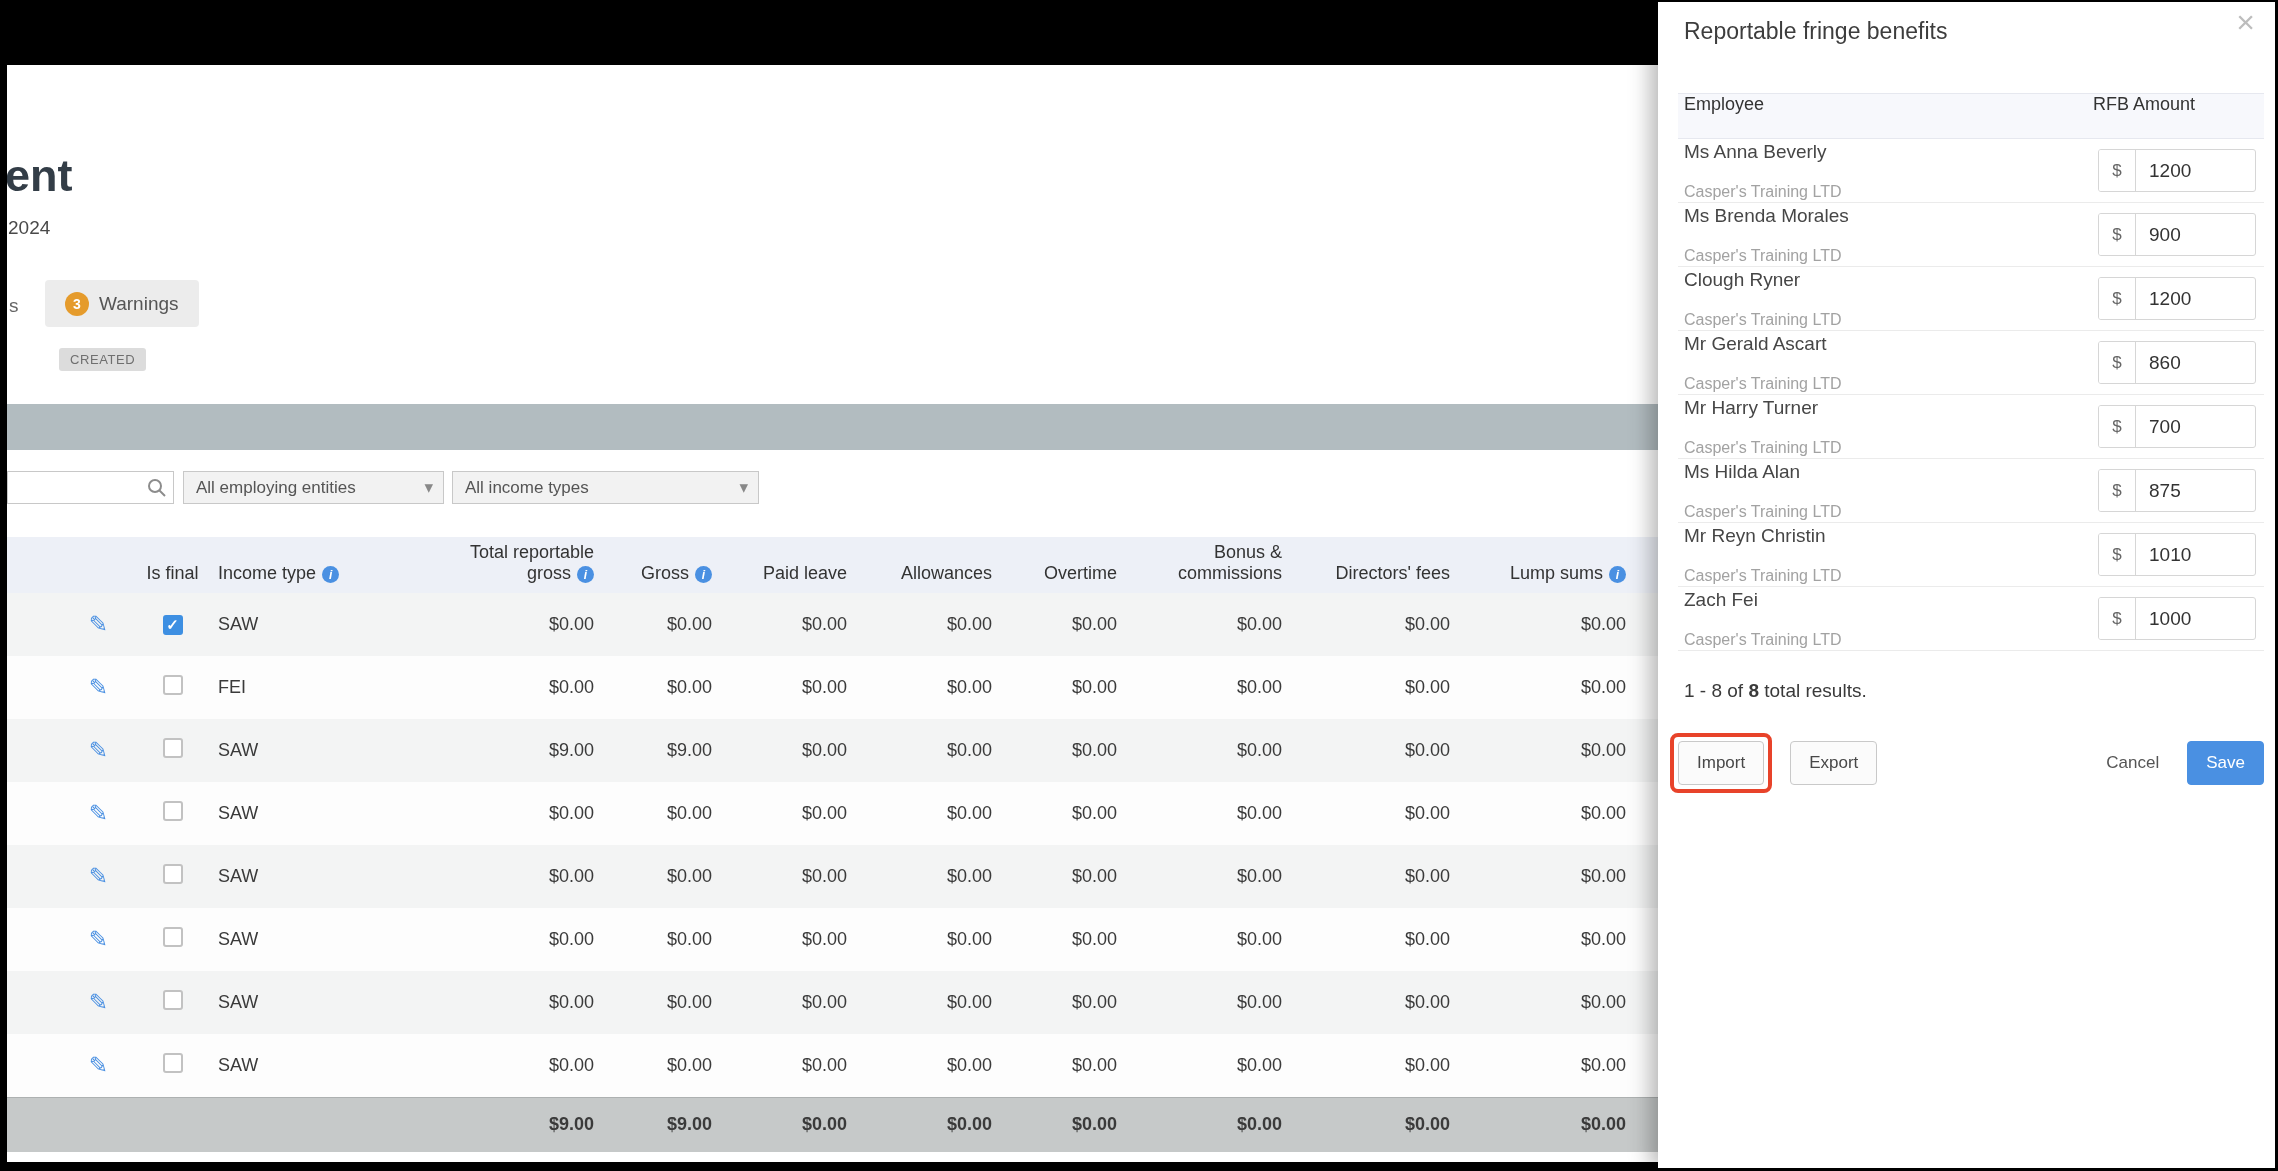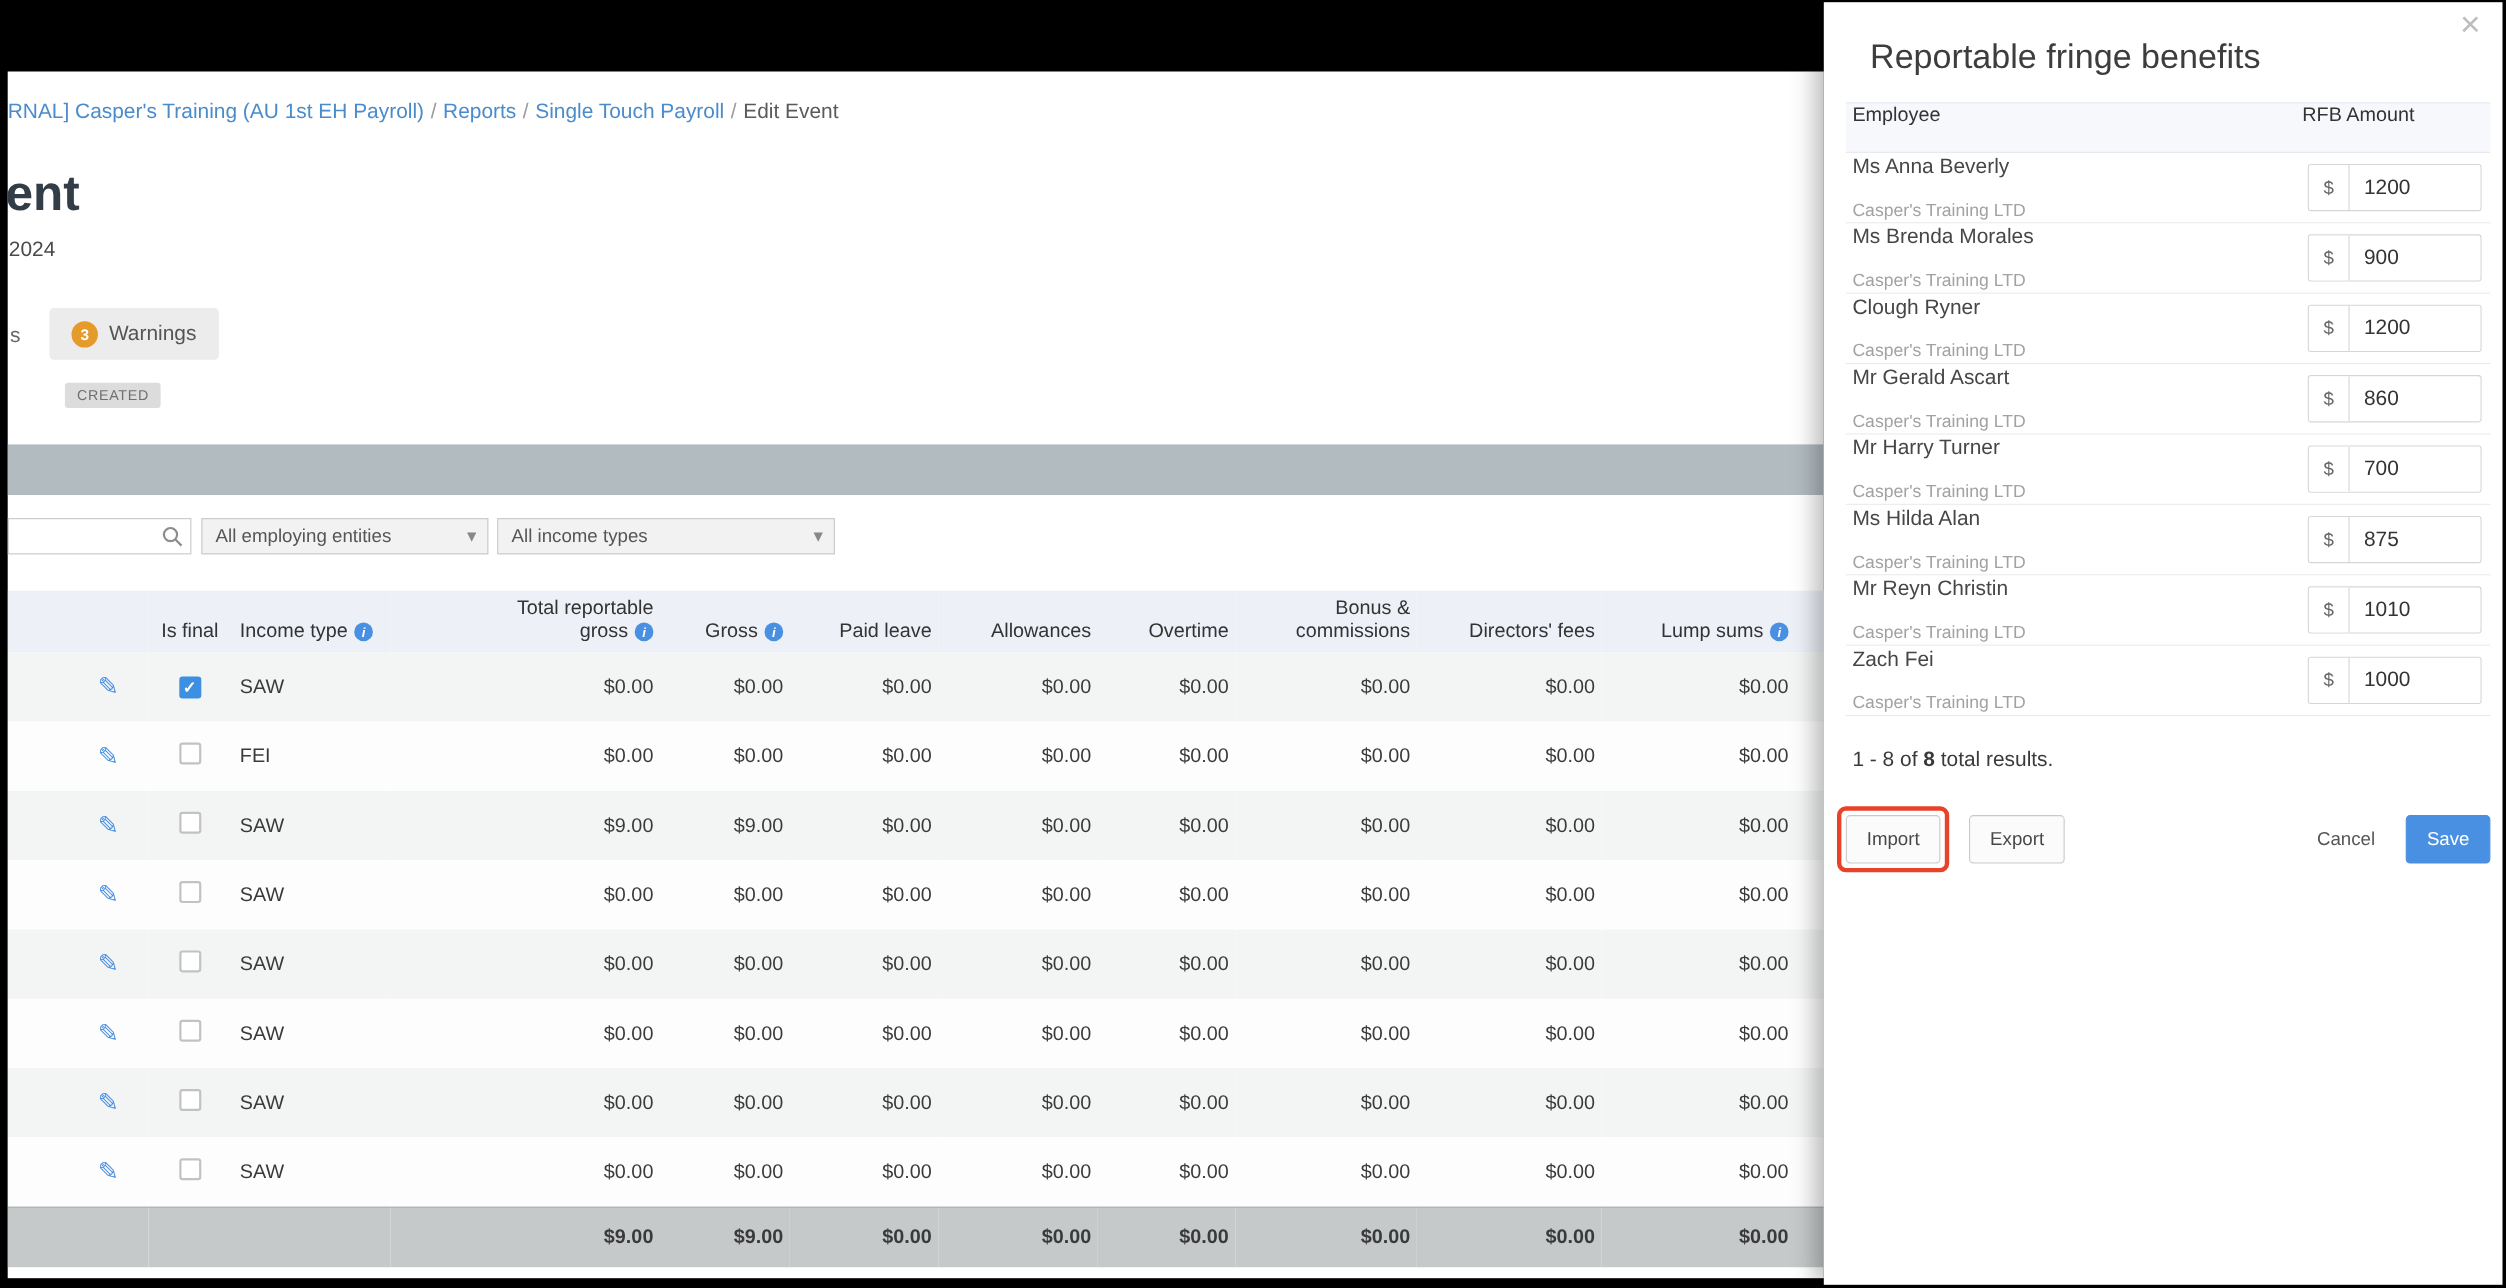--- a/index.html
+++ b/index.html
@@ -50,21 +50,21 @@
   .cb{width:20px;height:20px;border:2px solid #c2c2c2;border-radius:3px;display:inline-flex;
     align-items:center;justify-content:center;background:#fff;cursor:pointer;}
   .cb.checked{background:#3d8fe2;border-color:#3d8fe2;}
   .cb.checked::after{content:"✓";color:#fff;font-size:15px;font-weight:bold;}
   .info{display:inline-flex;width:17px;height:17px;border-radius:50%;background:#4a90e2;color:#fff;
     font-size:12px;font-style:italic;font-weight:bold;align-items:center;justify-content:center;
     margin-left:6px;vertical-align:text-bottom;cursor:pointer;}
   
   .modal{position:absolute;left:1658px;top:2px;width:617px;height:1166px;background:#fff;
     box-shadow:-8px 0 20px rgba(0,0,0,.28);}
-  .modal-title{position:absolute;left:26px;top:16px;font-size:31px;color:#3d3d3d;margin:16px;font-weight:500;}
+  .modal-title{position:absolute;left:26px;top:16px;font-size:23px;color:#3d3d3d;margin:0;font-weight:500;}
   .modal-close{position:absolute;right:20px;top:4px;font-size:32px;color:#bdbdbd;cursor:pointer;line-height:1;}
   .m-table{position:absolute;left:20px;top:91px;width:586px;}
   .m-head{display:flex;height:46px;background:#f7f8fc;border-top:1px solid #e6e8ef;
     border-bottom:1px solid #e6e8ef;font-size:18px;color:#333;font-weight:500;}
   .m-col-emp{width:415px;padding-left:6px;}
   .m-row{display:flex;height:64px;border-bottom:1px solid #ebebeb;align-items:center;}
   .m-emp{width:415px;padding-left:6px;}
   .m-name{font-size:19px;color:#464646;}
   .m-co{font-size:16px;color:#a2a2a2;margin-top:20px;}
   .ig{display:flex;width:158px;height:43px;border:1px solid #d6d6d6;border-radius:3px;margin-left:5px;
@@ -84,21 +84,20 @@
   .spacer{flex:1;}
   .export-gap{margin-left:12px;}
 </style>
 </head>
 <body>
 
 <div class="stage">
 
   <div class="app">
 
-    <div class="breadcrumb" id="breadcrumb"><span class="bc-item">RNAL] Casper's Training (AU 1st EH Payroll)</span><span class="bc-sep">/</span><span class="bc-item">Reports</span><span class="bc-sep">/</span><span class="bc-item">Single Touch Payroll</span><span class="bc-sep">/</span><span class="bc-item current">Edit Event</span></div>
 
     <h1 class="page-title-frag">ent</h1>
     <div class="page-date-frag">2024</div>
 
     <span class="tab-frag">s</span>
     <div class="tab-warnings">
       <span class="warn-badge">3</span>
       <span>Warnings</span>
     </div>
 

